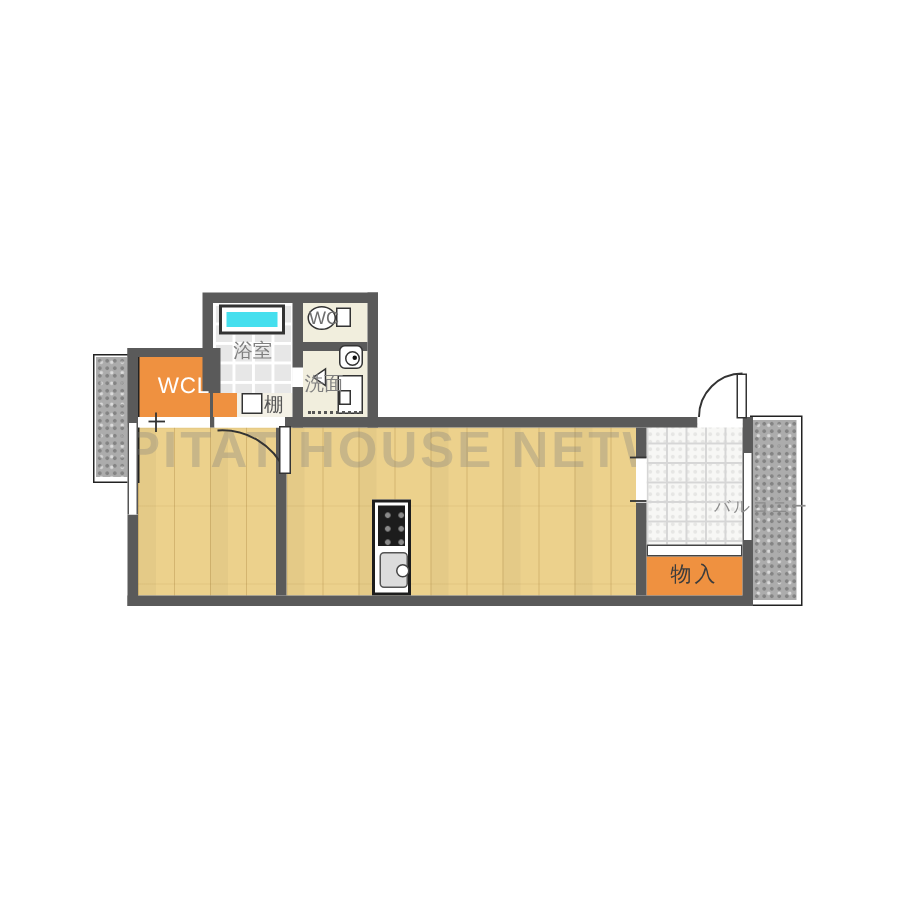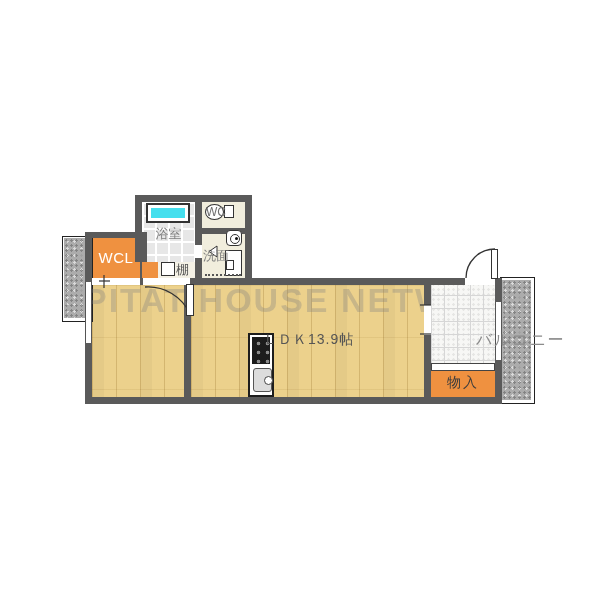--- a/index.html
+++ b/index.html
@@ -158,19 +158,18 @@
     <line x1="104" y1="275" x2="104" y2="288" stroke="#333" stroke-width="1.2"></line>
     <line x1="99" y1="281" x2="110" y2="281" stroke="#333" stroke-width="1.2"></line>
 
     <line x1="420" y1="305" x2="431" y2="305" stroke="#333" stroke-width="1.2"></line>
     <line x1="420" y1="334" x2="431" y2="334" stroke="#333" stroke-width="1.2"></line>
   </svg>
 
   <div class="lbl" style="left:142px;top:225px;width:53px;text-align:center;font-size:13px;color:#7f7f7f;">浴室</div>
   <div class="lbl" style="left:206px;top:205px;font-size:12px;color:#6f6f6f;">WC</div>
   <div class="lbl" style="left:203px;top:247px;font-size:13px;color:#7f7f7f;">洗面</div>
-  <div class="lbl" style="left:92px;top:238px;width:48px;height:40px;line-height:40px;text-align:center;font-size:15px;color:#ffffff;letter-spacing:0.5px;">WCL</div>
+  <div class="lbl" style="left:92px;top:238px;width:48px;height:40px;line-height:40px;text-align:right;font-size:15px;color:#ffffff;letter-spacing:0.5px;">WCL</div>
   <div class="lbl" style="left:176px;top:261px;font-size:13px;color:#555;">棚</div>
-  <div class="lbl" style="left:263px;top:331px;font-size:14px;color:#555;letter-spacing:1px;">ＬＤＫ13.9帖</div>
   <div class="lbl" style="left:431px;top:374px;width:64px;text-align:center;font-size:14px;color:#3c3c3c;letter-spacing:2px;">物入</div>
-  <div class="lbl" style="left:476px;top:330px;font-size:16px;color:#8c8c8c;letter-spacing:1.5px;z-index:7;">バルコニー</div>
+  <div class="lbl" style="left:476px;top:330px;font-size:11px;color:#8c8c8c;letter-spacing:1.5px;z-index:7;">バルコニー</div>
 
 </div>
 
 </body></html>

